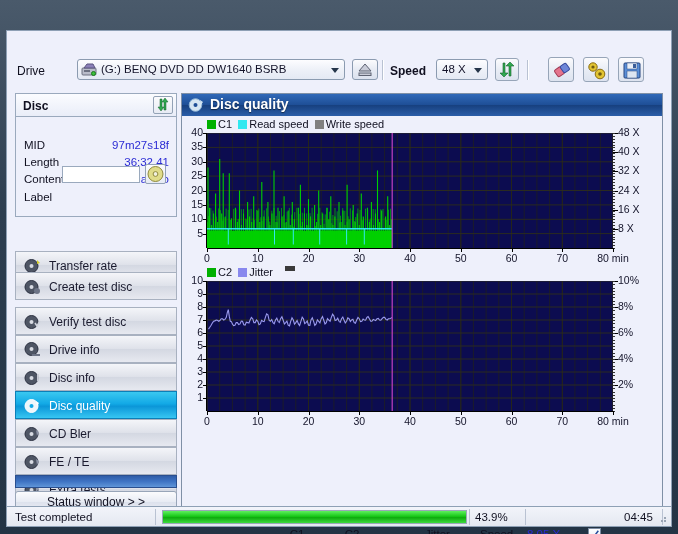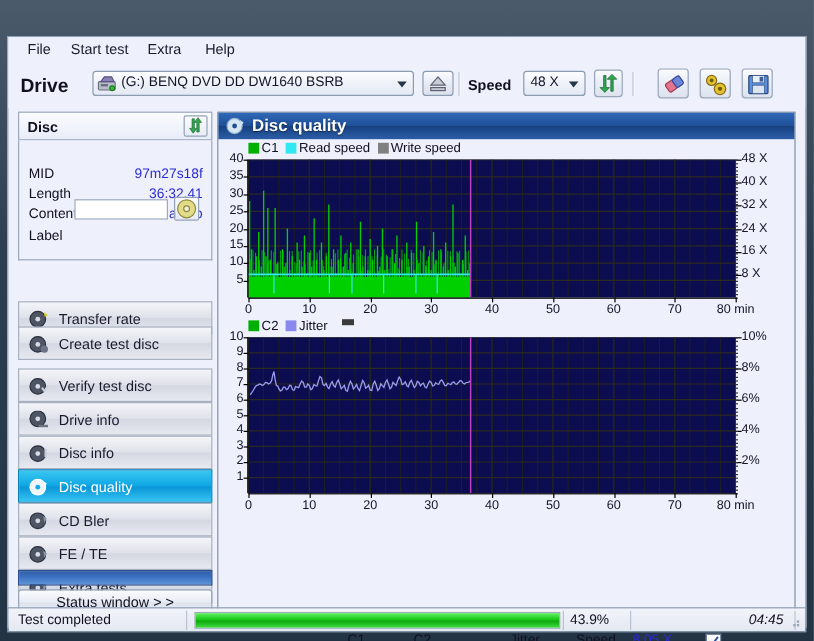--- a/index.html
+++ b/index.html
@@ -56,21 +56,21 @@
   }
   .menuitem{
     position:absolute;top:3px;height:15px;color:#1a1a2e;font-size:12px;
     padding:0 4px;line-height:15px;
   }
   
   #toolbar{
     position:absolute;left:0;top:21px;width:664px;height:38px;
     background:#eef0fb;
   }
-  #lbl-drive{position:absolute;left:10px;top:12px;font-weight:bold;font-size:16px;color:#101020;}
+  #lbl-drive{position:absolute;left:10px;top:12px;font-weight:normal;font-size:12px;color:#101020;}
   #drive-combo{
     position:absolute;left:70px;top:7px;width:268px;height:21px;
     background:linear-gradient(180deg,#fdfdff 0%,#eef1f8 50%,#e4e9f3 100%);
     border:1px solid #8b9bb0;border-radius:3px;box-sizing:border-box;
   }
   #drive-icon{position:absolute;left:3px;top:2px;width:16px;height:15px;}
   #drive-text{position:absolute;left:23px;top:3px;font-size:11.5px;color:#14142a;white-space:nowrap;}
   .combo-arrow{
     position:absolute;right:5px;top:8px;width:0;height:0;
     border-left:4px solid transparent;border-right:4px solid transparent;
@@ -190,38 +190,32 @@
   #status-text{position:absolute;left:8px;top:4px;font-size:11.5px;color:#101020;}
   #progress-outer{
     position:absolute;left:155px;top:3px;width:305px;height:14px;
     background:#ffffff;border:1px solid #9aa7b8;box-sizing:border-box;
   }
   #progress-fill{
     position:absolute;left:0;top:0;height:12px;
     background:linear-gradient(180deg,#5ff05f 0%,#17c717 45%,#0faa0f 55%,#3ddc3d 100%);
   }
   #progress-pct{position:absolute;left:468px;top:4px;font-size:11.5px;color:#101020;}
-  #status-time{position:absolute;left:617px;top:4px;font-size:11.5px;color:#101020;font-style:italic;}
+  #status-time{position:absolute;left:617px;top:4px;font-size:11.5px;color:#101020;}
   .vsep{position:absolute;top:2px;width:1px;height:16px;background:#b9c2d2;}
   #grip{position:absolute;right:3px;bottom:2px;width:12px;height:12px;}
 </style>
 </head>
 <body>
 
 <div id="window">
 
 
   <div id="client">
 
-    <div id="menubar">
-      <div class="menuitem" style="left:12px">File</div>
-      <div class="menuitem" style="left:48px">Start test</div>
-      <div class="menuitem" style="left:112px">Extra</div>
-      <div class="menuitem" style="left:160px">Help</div>
-    </div>
 
     <div id="toolbar">
       <div id="lbl-drive">Drive</div>
 
       <div id="drive-combo">
         <svg id="drive-icon" viewBox="0 0 16 15">
           <rect x="1" y="6" width="14" height="7" rx="1" fill="#b9bcc9" stroke="#6c7080"></rect>
           <rect x="3" y="8" width="6" height="2" fill="#6c7080"></rect>
           <circle cx="12.5" cy="11.5" r="2" fill="#3bbf3b" stroke="#1d7a1d"></circle>
           <path d="M3 6 L6 2 L12 2 L14 6 Z" fill="#8b80b8" stroke="#5b5480"></path>

